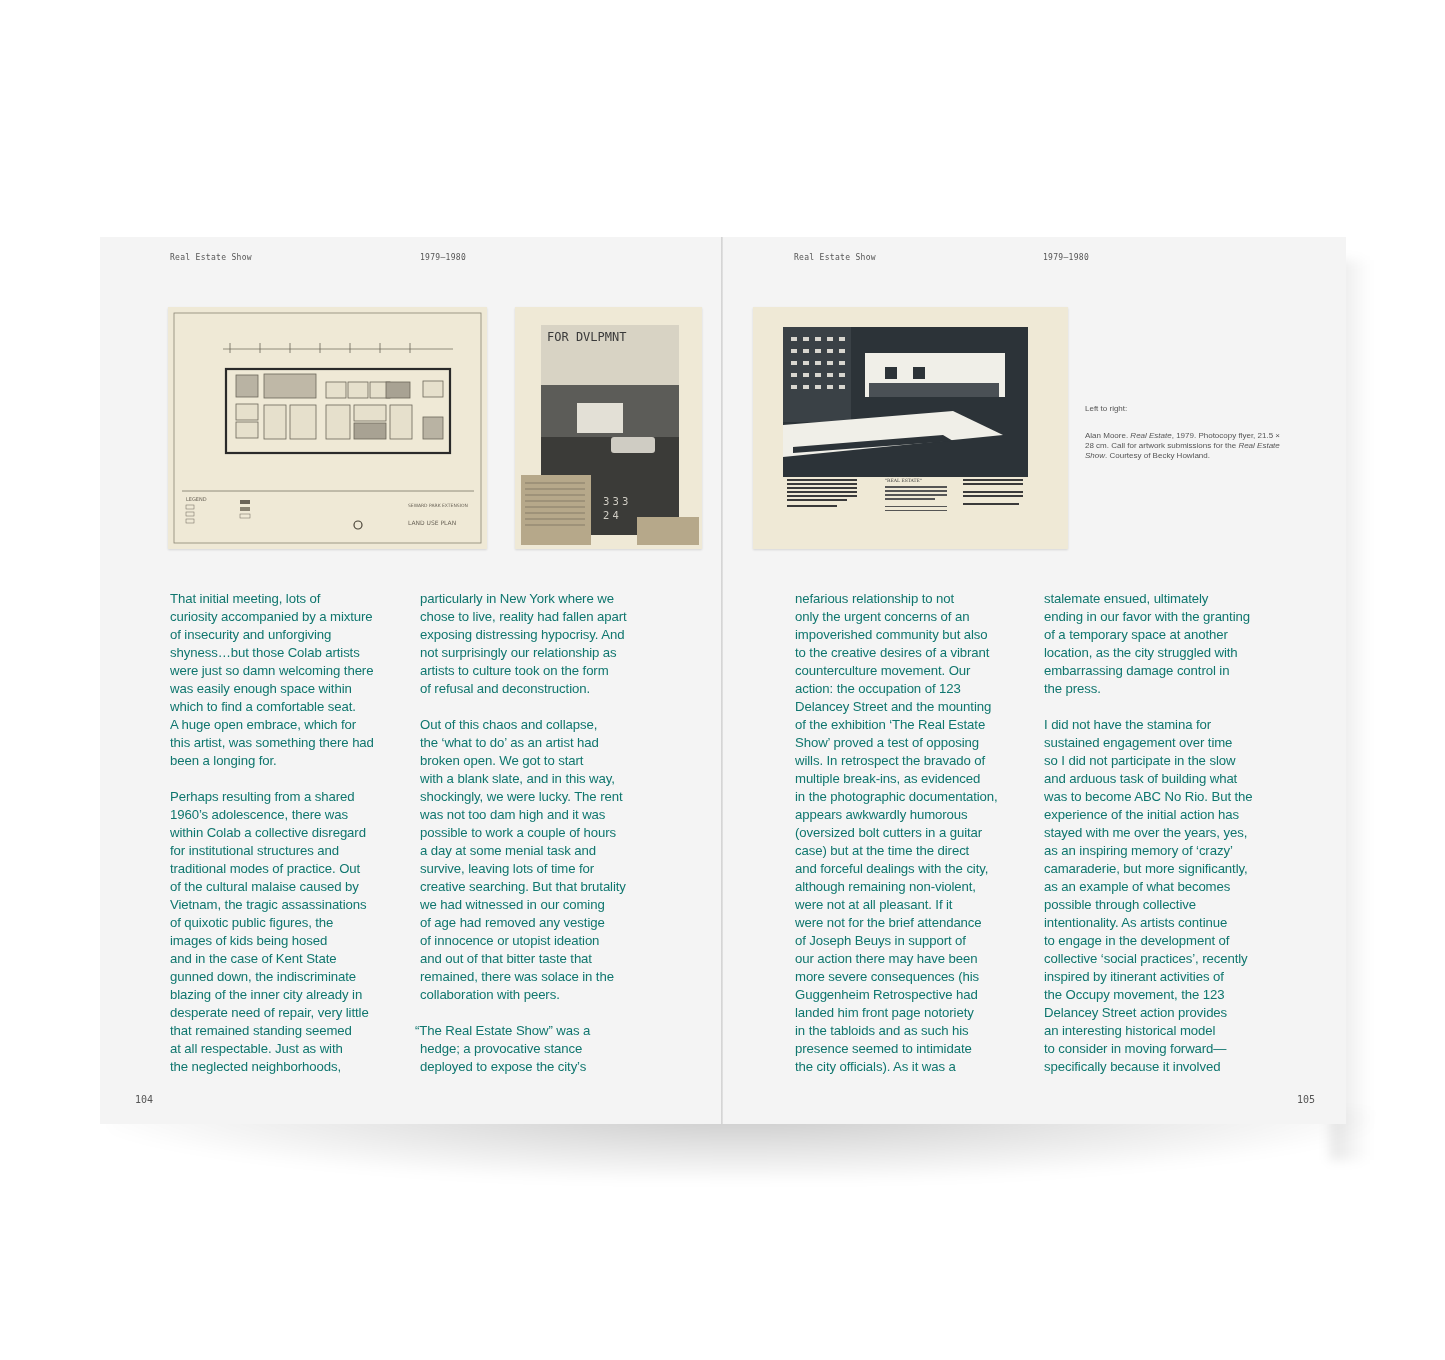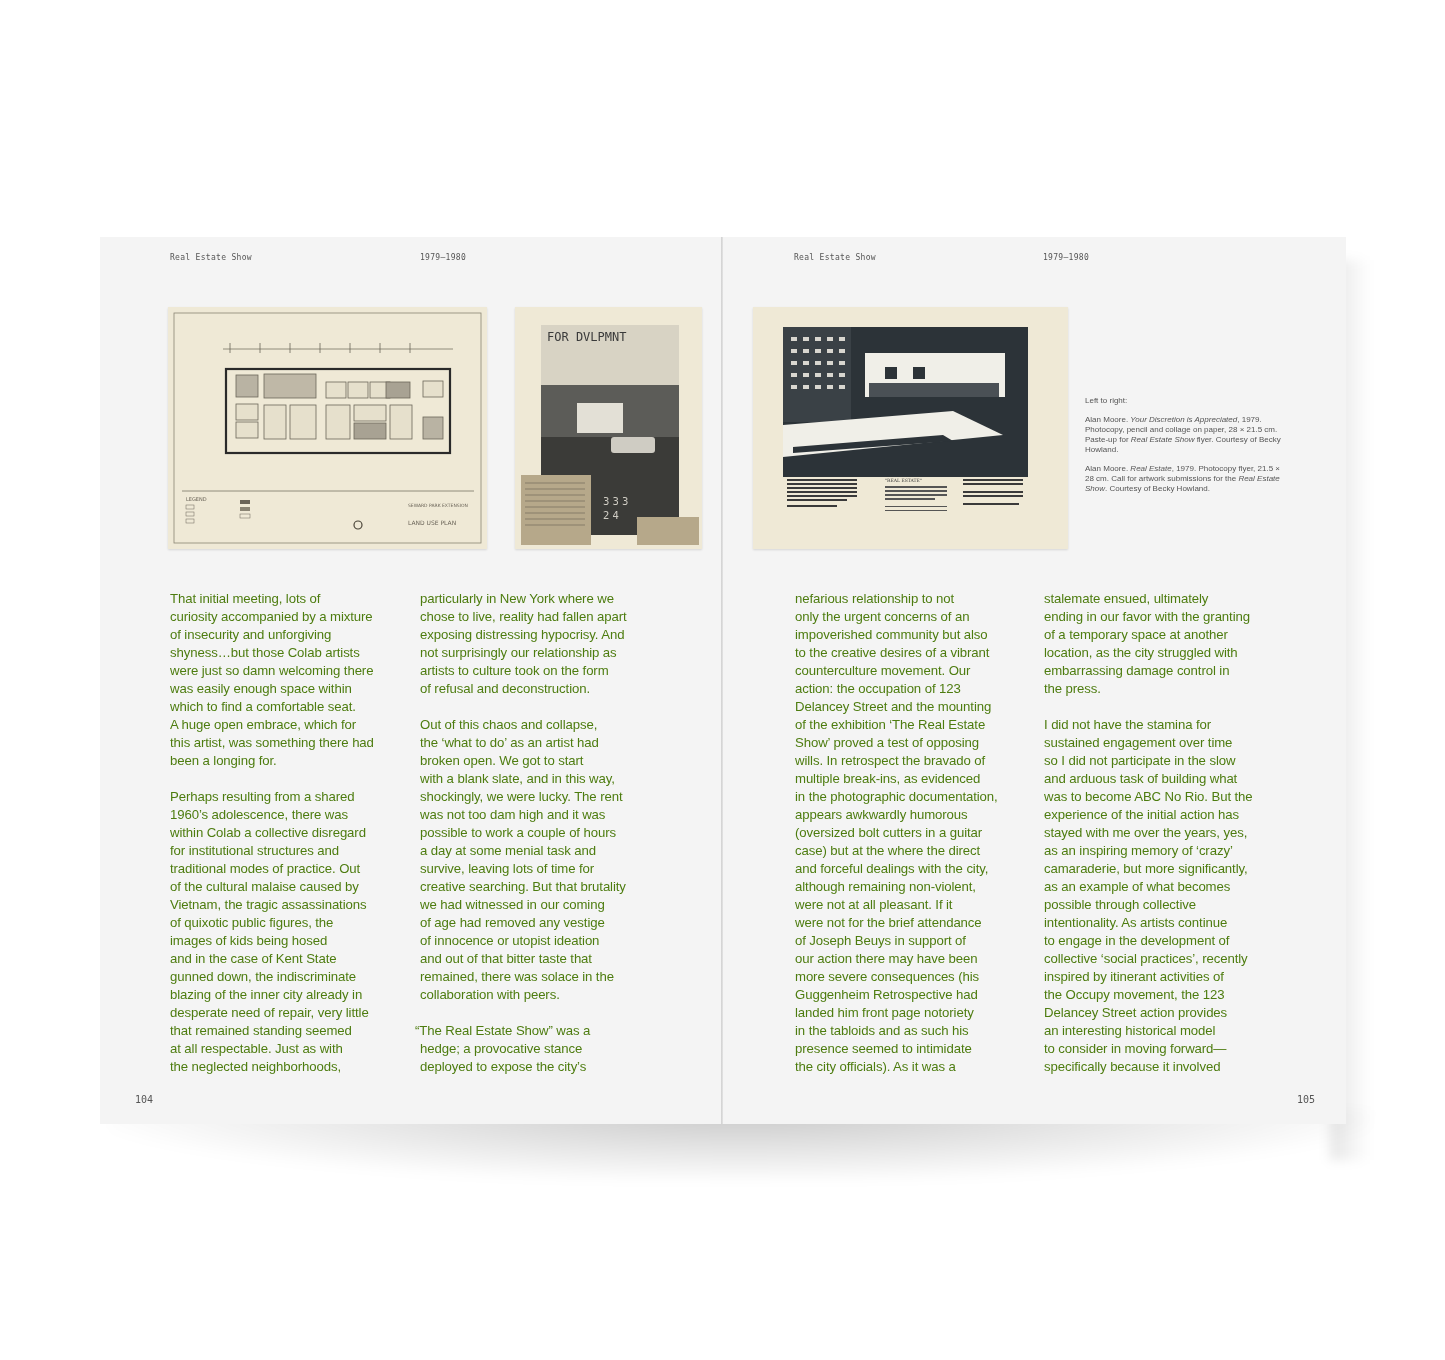--- a/index.html
+++ b/index.html
@@ -29,30 +29,30 @@
   .running-head {
     position:absolute; top:16px; font-family:"DejaVu Sans Mono", monospace;
     font-size:8px; color:#555; letter-spacing:0.3px;
   }
   .folio {
     position:absolute; top:857px; font-family:"DejaVu Sans Mono", monospace;
     font-size:10px; color:#555;
   }
   .col {
     position:absolute; top:353px; width:240px;
-    font-size:13.2px; line-height:18px; color:#4d7c0f; letter-spacing:-0.1px;
+    font-size:13.2px; line-height:18px; color:#0f766e; letter-spacing:-0.1px;
   }
   .col p { margin:0 0 18px 0; }
   .col .line { display:block; white-space:nowrap; }
   .figure { position:absolute; box-shadow:0 1px 2px rgba(0,0,0,0.12); }
   .caption {
     position:absolute; left:362px; top:150px; width:200px;
     font-size:8px; line-height:10px; color:#555;
   }
-  .caption p { margin:9px 0 5px 0; }
+  .caption p { margin:17px 0 5px 0; }
   .caption i { font-style:italic; }
 </style>
 </head>
 <body>
 
 <div class="spread-shadow"></div>
 <div class="spread-shadow-right"></div>
 
 <div class="page left">
   <span class="running-head" style="left:70px">Real Estate Show</span>
@@ -266,41 +266,40 @@
           <rect x="132" y="187" width="62" height="2"></rect>
         <rect x="132" y="191" width="50" height="2"></rect>
           <rect x="132" y="199" width="62" height="1"></rect>
           <rect x="132" y="203" width="62" height="1"></rect>
       </g>
     </svg>
   </div>
 
   <div class="caption">
     <p>Left to right:</p>
-    <p><span>Alan Moore. </span><i>Your Discretion is Appreciated</i><span>, 1979. Photocopy, pencil and collage on paper, 28 × 21.5 cm. Paste-up for </span><i>Real Estate Show</i><span> flyer. Courtesy of Becky Howland.</span></p>
     <p><span>Alan Moore. </span><i>Real Estate</i><span>, 1979. Photocopy flyer, 21.5 × 28 cm. Call for artwork submissions for the </span><i>Real Estate Show</i><span>. Courtesy of Becky Howland.</span></p>
   </div>
 
   <div class="col" style="left:72px">
     <p>
       <span class="line">nefarious relationship to not</span>
       <span class="line">only the urgent concerns of an</span>
       <span class="line">impoverished community but also</span>
       <span class="line">to the creative desires of a vibrant</span>
       <span class="line">counterculture movement. Our</span>
       <span class="line">action: the occupation of 123</span>
       <span class="line">Delancey Street and the mounting</span>
       <span class="line">of the exhibition ‘The Real Estate</span>
       <span class="line">Show’ proved a test of opposing</span>
       <span class="line">wills. In retrospect the bravado of</span>
       <span class="line">multiple break-ins, as evidenced</span>
       <span class="line">in the photographic documentation,</span>
       <span class="line">appears awkwardly humorous</span>
       <span class="line">(oversized bolt cutters in a guitar</span>
-      <span class="line">case) but at the where the direct</span>
+      <span class="line">case) but at the time the direct</span>
       <span class="line">and forceful dealings with the city,</span>
       <span class="line">although remaining non-violent,</span>
       <span class="line">were not at all pleasant. If it</span>
       <span class="line">were not for the brief attendance</span>
       <span class="line">of Joseph Beuys in support of</span>
       <span class="line">our action there may have been</span>
       <span class="line">more severe consequences (his</span>
       <span class="line">Guggenheim Retrospective had</span>
       <span class="line">landed him front page notoriety</span>
       <span class="line">in the tabloids and as such his</span>

